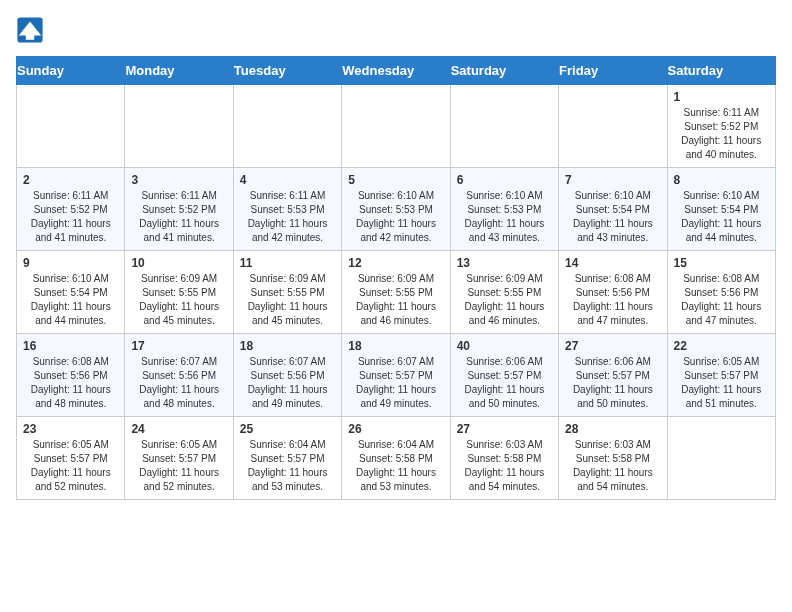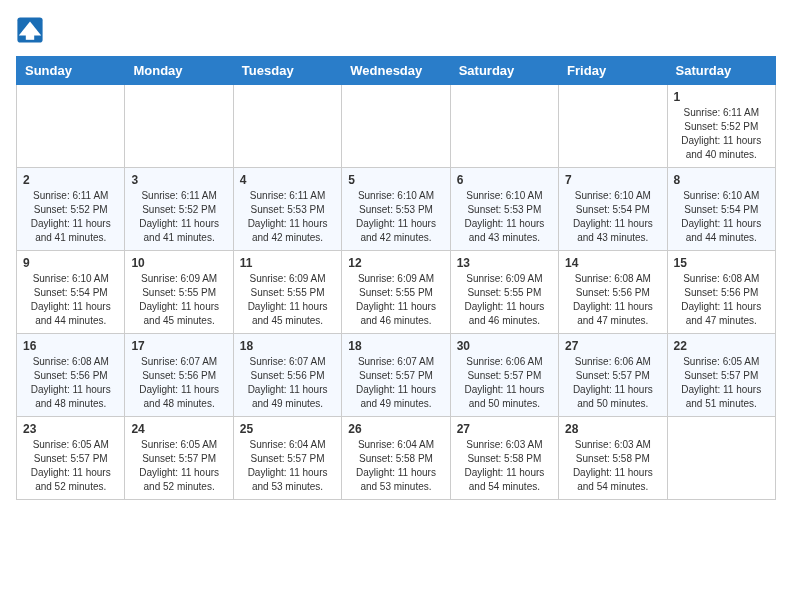--- a/index.html
+++ b/index.html
@@ -50,21 +50,21 @@
     .calendar {
       width: 100%;
       border-collapse: collapse;
       border: 1px solid #ccc;
     }
     .calendar th {
       background: #2a7dc9;
       color: #fff;
       font-size: 13px;
       font-weight: bold;
-      padding: 6px 8px;
+      padding: 6px 0;
       text-align: left;
       border: 1px solid #2a7dc9;
     }
     .calendar td {
       vertical-align: top;
       padding: 5px 6px;
       font-size: 10.5px;
       color: #333;
       border: 1px solid #ccc;
       width: calc(100% / 7);
@@ -207,21 +207,21 @@
         </td>
         <td>
           <span class="day-number">18</span>
           <div class="day-info">Sunrise: 6:07 AM<br>Sunset: 5:56 PM<br>Daylight: 11 hours and 49 minutes.</div>
         </td>
         <td>
           <span class="day-number">18</span>
           <div class="day-info">Sunrise: 6:07 AM<br>Sunset: 5:57 PM<br>Daylight: 11 hours and 49 minutes.</div>
         </td>
         <td>
-          <span class="day-number">30</span>
+          <span class="day-number">40</span>
           <div class="day-info">Sunrise: 6:06 AM<br>Sunset: 5:57 PM<br>Daylight: 11 hours and 50 minutes.</div>
         </td>
         <td>
           <span class="day-number">27</span>
           <div class="day-info">Sunrise: 6:06 AM<br>Sunset: 5:57 PM<br>Daylight: 11 hours and 50 minutes.</div>
         </td>
         <td>
           <span class="day-number">22</span>
           <div class="day-info">Sunrise: 6:05 AM<br>Sunset: 5:57 PM<br>Daylight: 11 hours and 51 minutes.</div>
         </td>

